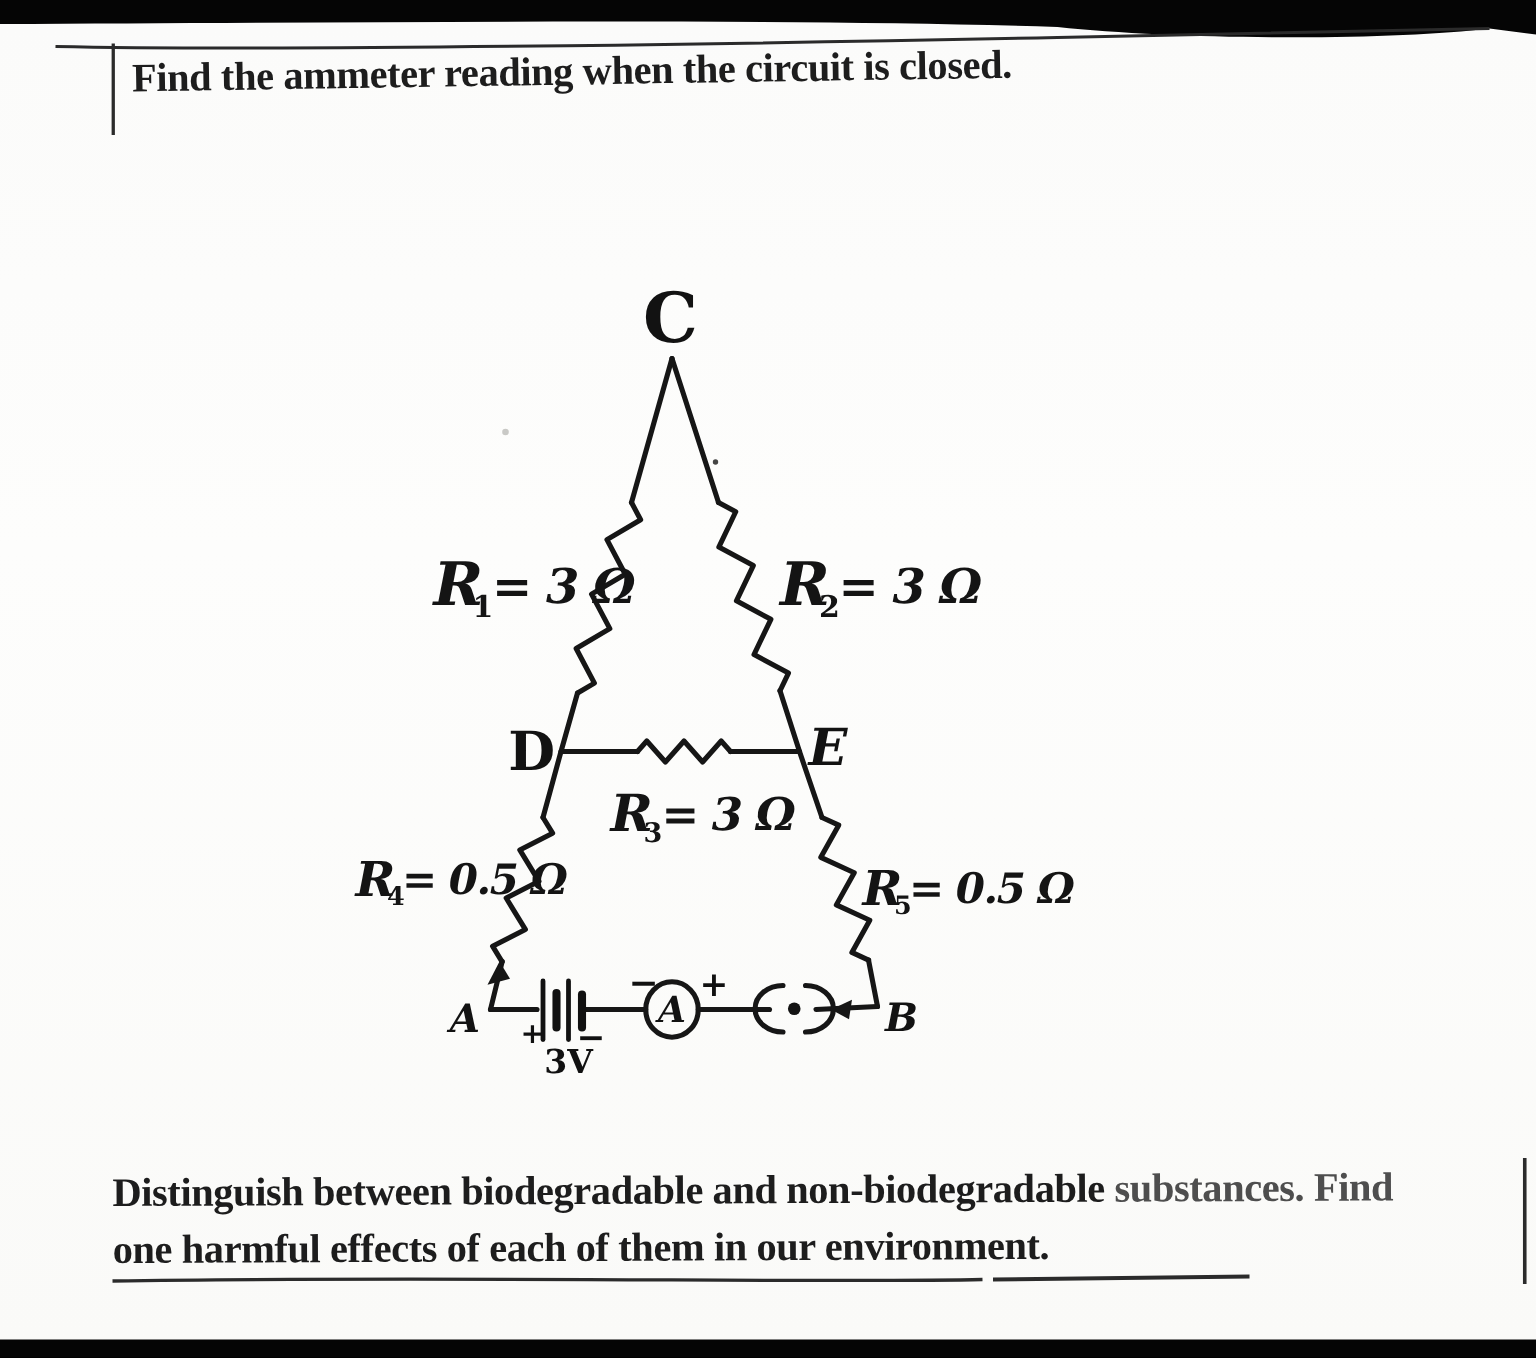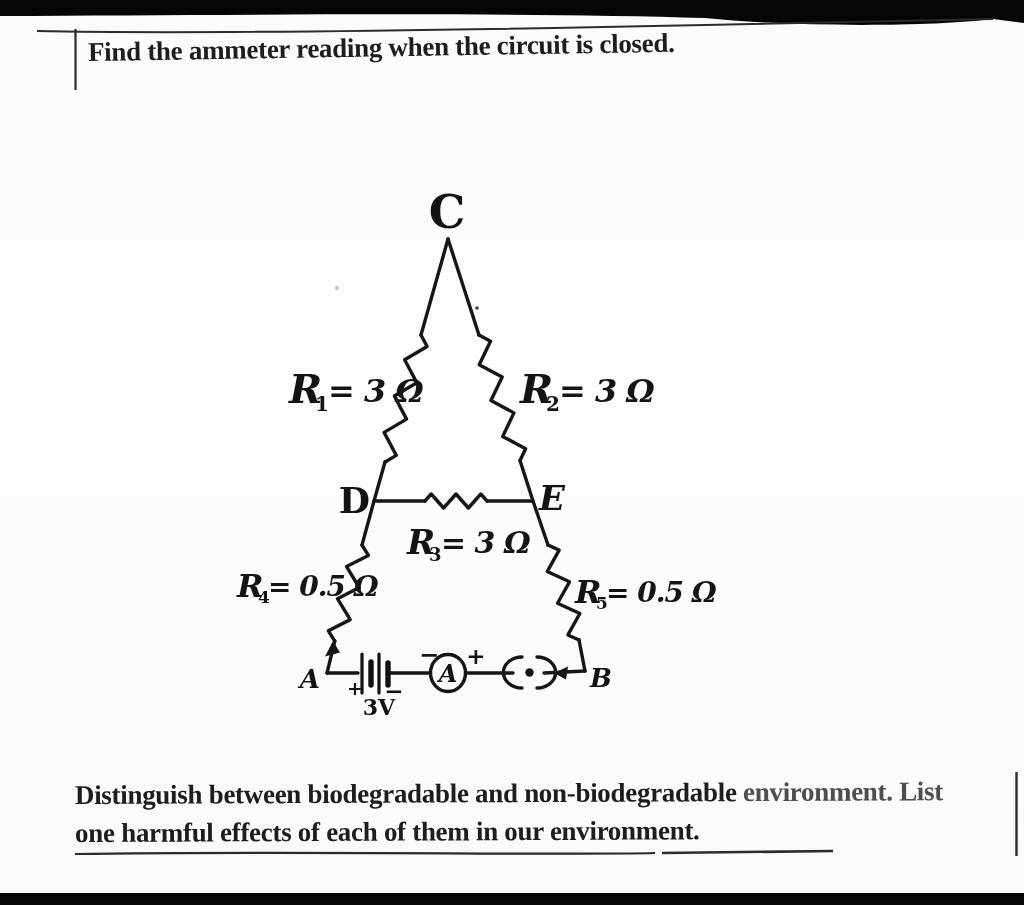--- a/index.html
+++ b/index.html
@@ -37,21 +37,21 @@
 <body>
 
 <div id="screen">
   <div id="paper"></div>
 
   <div id="top-question" class="qtext">
     <span>Find the ammeter reading when the circuit is closed.</span>
   </div>
 
   <div id="bottom-question" class="qtext">
-    <span>Distinguish between biodegradable and non-biodegradable</span><span class="faded"> environment. List</span><br>
+    <span>Distinguish between biodegradable and non-biodegradable</span><span class="faded"> substances. Find</span><br>
     <span>one harmful effects of each of them in our environment.</span>
   </div>
 
   <svg width="1024" height="905" viewBox="0 0 1024 905">
 
     <g>
       <path d="M0,0 H1024 V23 L993,19 C930,27 790,27 705,18 C520,12 240,15 0,16 Z" fill="#050505"></path>
       <rect x="0" y="893" width="1024" height="12" fill="#050505"></rect>
       <path class="artifact" d="M37,31 C200,34.5 560,28 705,25 C830,22.5 940,20.5 993,19" stroke-width="2"></path>
       <path class="artifact" d="M75.5,29 L75.5,90" stroke-width="2.2"></path>

